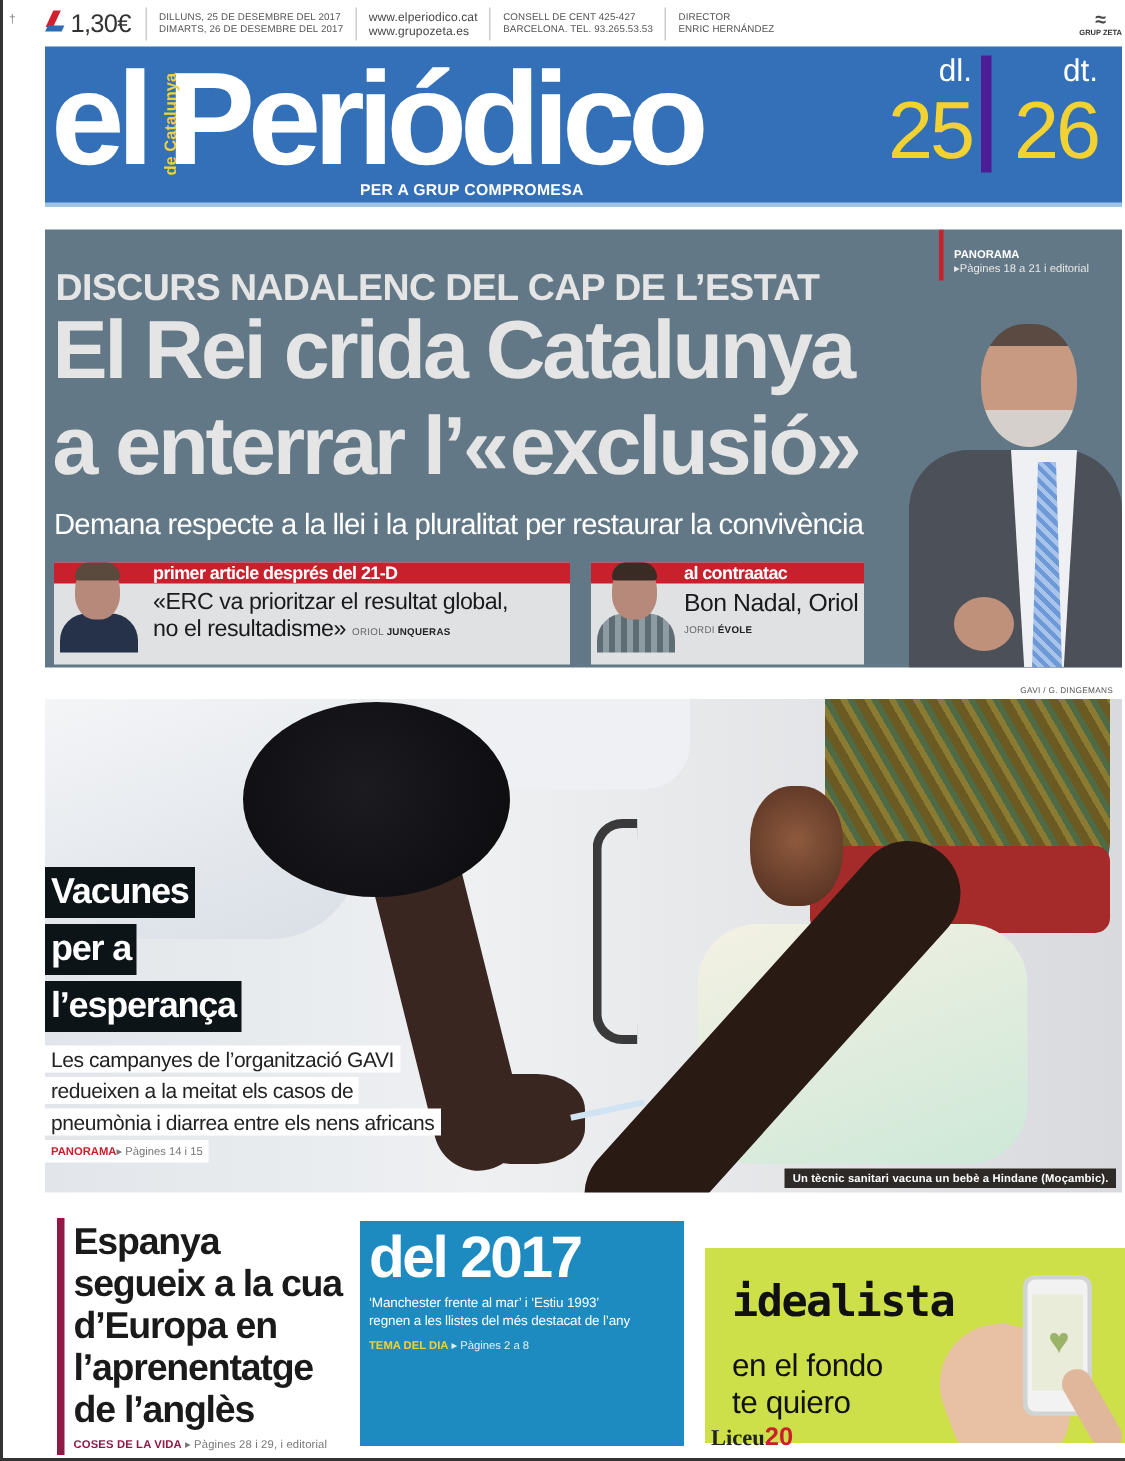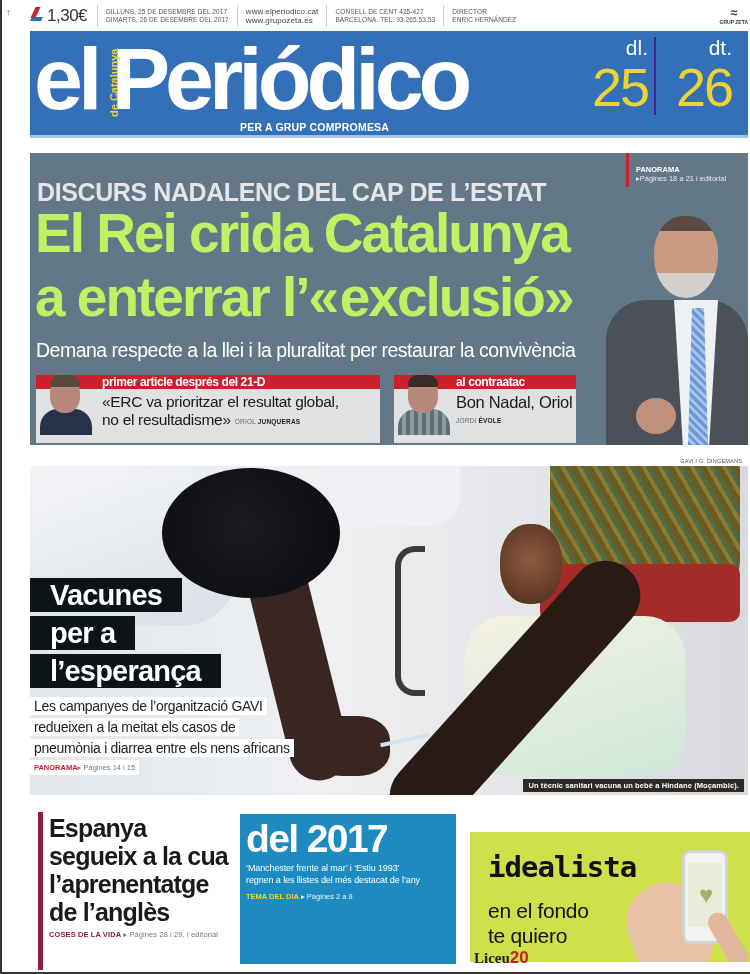--- a/index.html
+++ b/index.html
@@ -24,31 +24,31 @@
 
   
   .masthead { position: absolute; left: 28px; top: 31px; width: 718px; height: 107px; background: #3370b8; border-bottom: 3px solid #9fc3e6; }
   .logo { position: absolute; left: 4px; top: -2px; font-size: 88px; font-weight: bold; color: #fff; letter-spacing: -5px; line-height: 100px; }
   .logo-el { display: inline-block; }
   .logo-cat { position: absolute; left: 80px; top: 10px; width: 12px; height: 80px; }
   .logo-cat span { display: block; transform: rotate(-90deg) translate(-76px, -2px); transform-origin: left top; white-space: nowrap; font-size: 11px; font-weight: bold; color: #f0d23c; letter-spacing: 0; }
   .tagline { position: absolute; left: 210px; top: 90px; font-size: 10.5px; font-weight: bold; color: #fff; letter-spacing: 0.2px; }
   .dates { position: absolute; right: 10px; top: 6px; display: flex; }
   .date-col { width: 80px; text-align: right; padding-right: 6px; }
-  .date-col + .date-col { border-left: 2px solid #4c1d95; width: 84px; }
+  .date-col + .date-col { border-left: 7px solid #4c1d95; width: 84px; }
   .day-abbr { font-size: 21px; color: #fff; line-height: 22px; font-weight: 300; }
   .day-num { font-size: 54px; color: #f2d232; line-height: 56px; font-weight: 300; letter-spacing: -2px; }
 
   
   .lead { position: absolute; left: 28px; top: 153px; width: 718px; height: 292px; background: #637886; overflow: hidden; }
   .kicker { position: absolute; left: 7px; top: 25px; font-size: 25px; font-weight: bold; color: #e5e5e5; letter-spacing: -0.4px; }
   .panorama-ref { position: absolute; left: 596px; top: 0; padding-left: 7px; border-left: 3px solid #c8202d; height: 34px; padding-top: 12px; }
   .panorama-ref .lbl { font-size: 7.5px; font-weight: bold; color: #fff; display: block; }
   .panorama-ref .pg { font-size: 7.5px; color: #e8e8e8; display: block; }
-  .headline { position: absolute; left: 5px; top: 48px; font-size: 55px; font-weight: bold; color: #bef264; line-height: 64px; letter-spacing: -2px; }
+  .headline { position: absolute; left: 5px; top: 48px; font-size: 55px; font-weight: bold; color: #e5e5e5; line-height: 64px; letter-spacing: -2px; }
   .subhead { position: absolute; left: 6px; top: 186px; font-size: 19.5px; color: #fff; letter-spacing: -0.5px; }
   .king { position: absolute; left: 566px; top: 55px; width: 152px; height: 237px; }
   .king-head { position: absolute; left: 58px; top: 8px; width: 64px; height: 82px; border-radius: 45% 45% 50% 50%; background: linear-gradient(180deg, #5a4a42 0 18%, #c99a82 18% 70%, #d5d0cb 70%); }
   .king-body { position: absolute; left: 10px; top: 92px; width: 142px; height: 145px; border-radius: 40px 40px 0 0; background: #4b5059; }
   .king-shirt { position: absolute; left: 78px; top: 92px; width: 44px; height: 145px; background: #eef0f3; clip-path: polygon(0 0, 100% 0, 80% 100%, 20% 100%); }
   .king-tie { position: absolute; left: 92px; top: 100px; width: 20px; height: 137px; background: repeating-linear-gradient(45deg, #6d9ad6 0 3px, #a8c4ea 3px 6px); clip-path: polygon(20% 0, 80% 0, 100% 100%, 0 100%); }
   .king-hand { position: absolute; left: 40px; top: 190px; width: 40px; height: 36px; border-radius: 50%; background: #c0917a; }
 
   .teaser { position: absolute; top: 222px; height: 68px; background: #dfe1e3; }
   .teaser.t1 { left: 6px; width: 344px; }
@@ -74,21 +74,21 @@
   .ph-baby { position: absolute; left: 470px; top: 58px; width: 62px; height: 80px; border-radius: 45%; background: radial-gradient(circle at 50% 45%, #8e5a3e, #4e2c1e); }
   .ph-dress { position: absolute; left: 520px; top: 0; width: 190px; height: 135px; background: repeating-linear-gradient(60deg, #6b5a22 0 6px, #8a7a32 6px 10px, #4e6b46 10px 14px); border-radius: 0 0 40px 40px; }
   .ph-belt { position: absolute; left: 510px; top: 98px; width: 200px; height: 58px; background: #a52a2a; border-radius: 10px; }
   .ph-blanket { position: absolute; left: 435px; top: 150px; width: 220px; height: 160px; background: linear-gradient(160deg, #f4f1e3, #cde8d8); border-radius: 40px; }
   .ph-arm2 { position: absolute; left: 450px; top: 60px; width: 70px; height: 340px; background: #2a1a14; transform: rotate(42deg); border-radius: 35px; }
   .ph-chair { position: absolute; left: 365px; top: 80px; width: 30px; height: 150px; border: 6px solid #3a3a3a; border-radius: 20px 0 0 20px; border-right: none; }
   .ph-hand { position: absolute; left: 280px; top: 250px; width: 80px; height: 60px; border-radius: 40%; background: #3a2620; }
   .ph-syringe { position: absolute; left: 350px; top: 272px; width: 50px; height: 4px; background: #cfe3f2; transform: rotate(-12deg); }
 
   .vac-title { position: absolute; left: 28px; top: 578px; }
-  .vac-line { display: table; background: #0d1418; color: #fff; font-size: 29px; font-weight: bold; letter-spacing: -0.8px; line-height: 34px; padding: 0 20px; margin-bottom: 4px; }
+  .vac-line { display: table; background: #0d1418; color: #fff; font-size: 24px; font-weight: bold; letter-spacing: -0.8px; line-height: 34px; padding: 0 4px; margin-bottom: 4px; }
   .vac-desc { position: absolute; left: 28px; top: 697px; }
   .vac-desc-line { display: table; background: #fff; font-size: 14px; color: #222; line-height: 16px; padding: 1px 4px; margin-bottom: 3px; letter-spacing: -0.3px; }
   .vac-ref { display: table; background: #fff; font-size: 7.5px; padding: 3px 4px; margin-top: 2px; }
   .ref-red { color: #c8202d; font-weight: bold; }
   .ref-grey { color: #777; }
   .caption { position: absolute; right: 6px; top: 779px; background: #2d2a28; color: #fff; font-size: 7.5px; font-weight: bold; padding: 2px 5px; letter-spacing: 0.1px; }
 
   
   .bottom { position: absolute; top: 812px; left: 32px; width: 718px; height: 158px; }
   .b-left { position: absolute; left: 4px; top: 0; width: 200px; height: 158px; border-left: 5px solid #8e1a45; padding-left: 6px; }
@@ -249,20 +249,21 @@
       <span class="ref-grey">▸ Pàgines 14 i 15</span>
     </div>
   </div>
   <div class="caption">Un tècnic sanitari vacuna un bebè a Hindane (Moçambic).</div>
 
   <div class="bottom">
     <div class="b-left">
       <div class="b-left-title">
         <div>Espanya</div>
         <div>segueix a la cua</div>
+        <div>d’Europa en</div>
         <div>l’aprenentatge</div>
         <div>de l’anglès</div>
       </div>
       <div class="b-ref">
         <span class="ref-maroon">COSES DE LA VIDA</span>
         <span class="ref-grey">▸ Pàgines 28 i 29, i editorial</span>
       </div>
     </div>
 
     <div class="b-mid">

